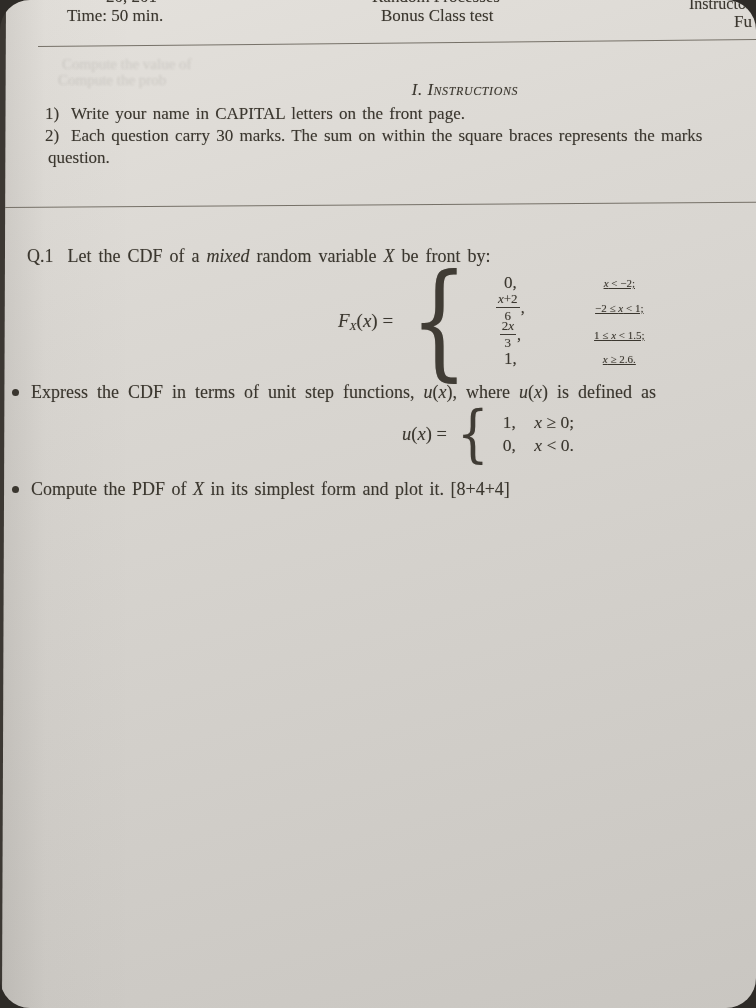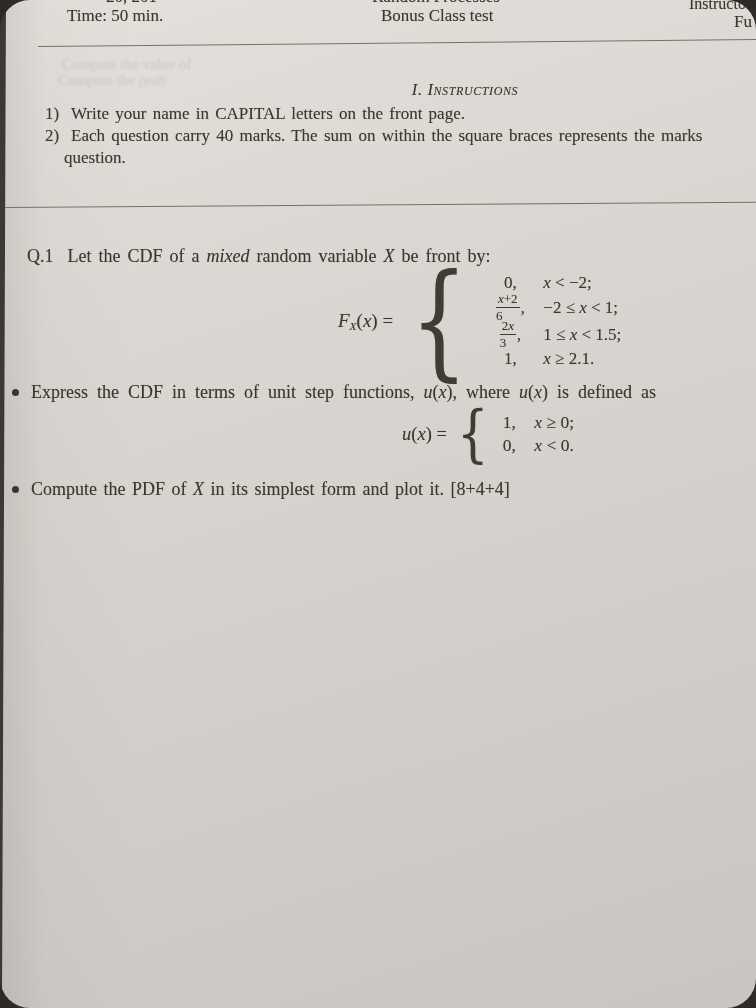--- a/index.html
+++ b/index.html
@@ -28,23 +28,23 @@
   .linum{display:inline-block;width:26px;}
   .q1{font-size:18px;word-spacing:2.5px;}
   .eq{display:flex;align-items:center;}
   .brace{font-family:"DejaVu Serif",serif;font-weight:400;color:#403c35;}
   .brace.big{font-size:126px;line-height:96px;transform:scaleX(0.72);margin:0 2px 0 6px;}
   .brace.small{font-size:62px;line-height:48px;transform:scaleX(0.8);margin:0 4px 0 6px;}
   .cdf-lhs{font-size:19px;}
   .crows{display:flex;flex-direction:column;}
   .crow{display:flex;align-items:center;}
   .crow .val{width:58px;display:flex;justify-content:center;align-items:center;font-size:17px;}
-  .crow .cond{width:152px;margin-left:4px;text-align:left;font-size:17px;}
+  .crow .cond{width:152px;margin-left:4px;text-align:center;font-size:11px;text-decoration:underline;}
   .h22{height:22px;} .h27{height:27px;} .h23{height:23px;}
-  .frac{display:inline-block;line-height:1.05;vertical-align:middle;}
+  .frac{display:inline-block;text-align:center;line-height:1.05;vertical-align:middle;}
   .fnum{display:block;font-size:13px;padding:0 2px 1px 2px;border-bottom:1.2px solid #3f3b34;}
   .fden{display:block;font-size:13px;padding-top:1px;}
   .fcomma{vertical-align:-5px;margin-left:1px;font-size:16px;}
   .blt-line{position:absolute;font-size:18px;white-space:nowrap;}
   .dot{display:inline-block;width:7px;height:7px;border-radius:50%;background:#3a362f;margin:0 12px 2px 0;vertical-align:middle;}
   .ws5{word-spacing:4.5px;} .ws2{word-spacing:2px;}
   .u-lhs{font-size:18.5px;}
   .urow{display:flex;align-items:center;}
   .urow .val{width:26px;display:flex;justify-content:center;font-size:17.5px;}
   .urow .cond{margin-left:12px;width:84px;text-align:left;font-size:17.5px;}
@@ -66,23 +66,23 @@
 
     <div class="ghost" style="left:62px;top:56px;">Compute the value of</div>
     <div class="ghost" style="left:58px;top:72px;">Compute the prob</div>
 
     <div class="abs heading sc" style="left:330px;top:80px;width:270px;">I. Instructions</div>
 
     <div class="line" style="left:45px;top:104px;">
       <span class="linum">1)</span><span>Write your name in CAPITAL letters on the front page.</span>
     </div>
     <div class="line" style="left:45px;top:126px;">
-      <span class="linum">2)</span><span>Each question carry 40 marks. The sum on within the square braces represents the marks</span>
+      <span class="linum">2)</span><span>Each question carry 30 marks. The sum on within the square braces represents the marks</span>
     </div>
-    <div class="line" style="left:64px;top:148px;">
+    <div class="line" style="left:48px;top:148px;">
       <span>question.</span>
     </div>
 
     <div class="rule" style="left:3px;top:207px;width:756px;transform:rotate(-0.4deg);border-top-width:1.6px;"></div>
 
     <div class="abs q1" style="left:27px;top:246px;"><span>Q.1&nbsp;&nbsp;Let the CDF of a </span><span class="it">mixed</span><span> random variable </span><span class="it">X</span><span> be front by:</span></div>
 
     <div class="abs eq" style="left:338px;top:272px;height:98px;">
       <span class="cdf-lhs"><span class="it">F</span><span class="sb">X</span><span>(</span><span class="it">x</span><span>) =</span></span>
       <span class="brace big">{</span>
@@ -110,21 +110,21 @@
               <span class="fden">3</span>
             </span>
             <span class="fcomma">,</span>
           </span>
           <span class="cond"><span>1 ≤ </span><span class="it">x</span><span> &lt; 1.5;</span></span>
         </span>
         <span class="crow h22">
           <span class="val">
               <span>1,</span>
             </span>
-          <span class="cond"><span class="it">x</span><span> ≥ 2.1.</span></span>
+          <span class="cond"><span class="it">x</span><span> ≥ 2.6.</span></span>
         </span>
       </span>
     </div>
 
     <div class="blt-line ws5" style="left:12px;top:382px;">
       <span class="dot"></span><span><span>Express the CDF in terms of unit step functions, </span><span class="it">u</span><span>(</span><span class="it">x</span><span>)</span><span>, where </span><span class="it">u</span><span>(</span><span class="it">x</span><span>)</span><span> is defined as</span></span>
     </div>
 
     <div class="abs eq" style="left:402px;top:410px;height:48px;">
       <span class="u-lhs"><span class="it">u</span><span>(</span><span class="it">x</span><span>) =</span></span>

